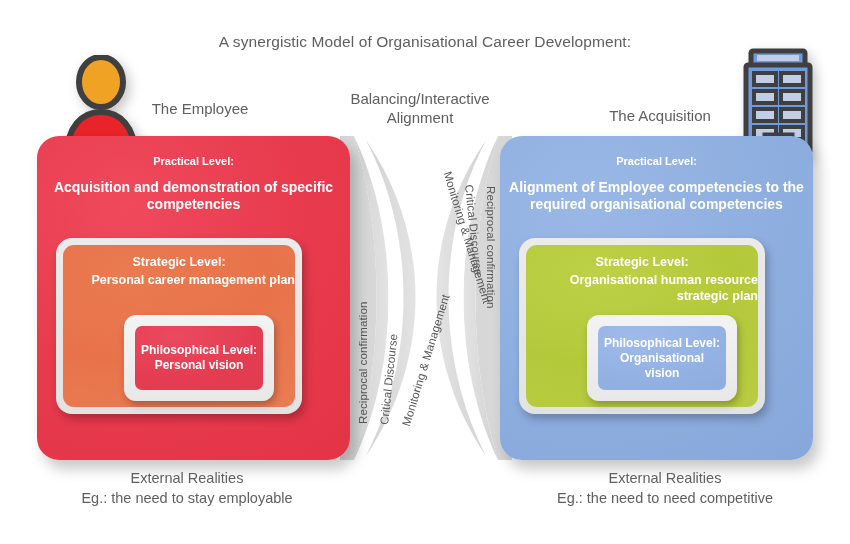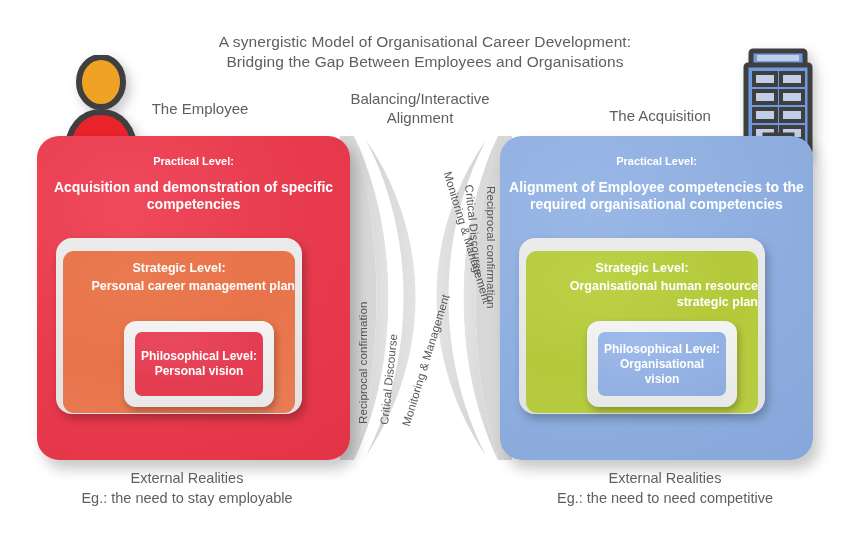--- a/index.html
+++ b/index.html
@@ -115,21 +115,20 @@
   }
   #frame-left  { left: 56px;  top: 238px; width: 246px; height: 176px; }
   #frame-right { left: 519px; top: 238px; width: 246px; height: 176px; }
 
   .mid {
     position: relative;
     width: 100%;
     height: 100%;
     border-radius: 11px;
     box-sizing: border-box;
-    margin-top: 6px;
   }
   #mid-left {
     background:
       radial-gradient(130% 120% at 30% 18%, #ea7a50 0%, #e8734a 45%, #ea7f58 100%);
   }
   #mid-right {
     background:
       radial-gradient(130% 120% at 30% 18%, #bcd147 0%, #b4c93a 45%, #b9cd44 100%);
   }
 
@@ -226,21 +225,20 @@
     filter: drop-shadow(4px 5px 6px rgba(0,0,0,0.22));
   }
 </style>
 </head>
 <body>
 
 <div id="stage">
 
   <div class="title">
     <span>A synergistic Model of Organisational Career Development:</span>
-    <span class="l2">Bridging the Gap Between Employees and Organisations</span>
   </div>
 
   <div class="col-caption" id="cap-employee">The Employee</div>
 
   <div class="col-caption" id="cap-center">
     <span>Balancing/Interactive</span><br>
     <span>Alignment</span>
   </div>
 
   <div class="col-caption" id="cap-org">The Acquisition</div>

